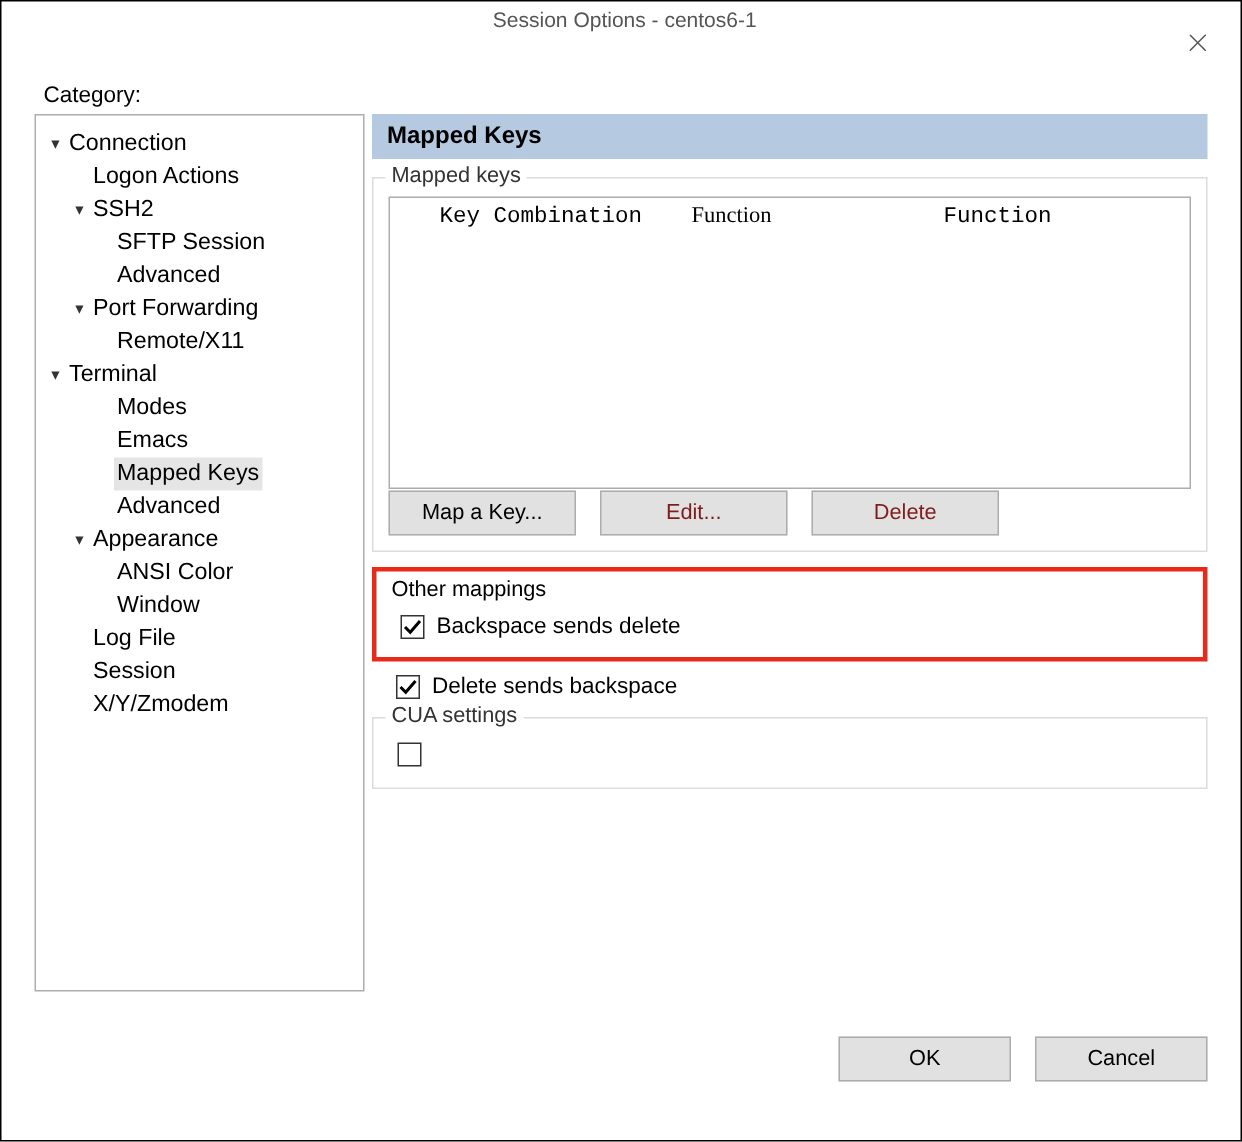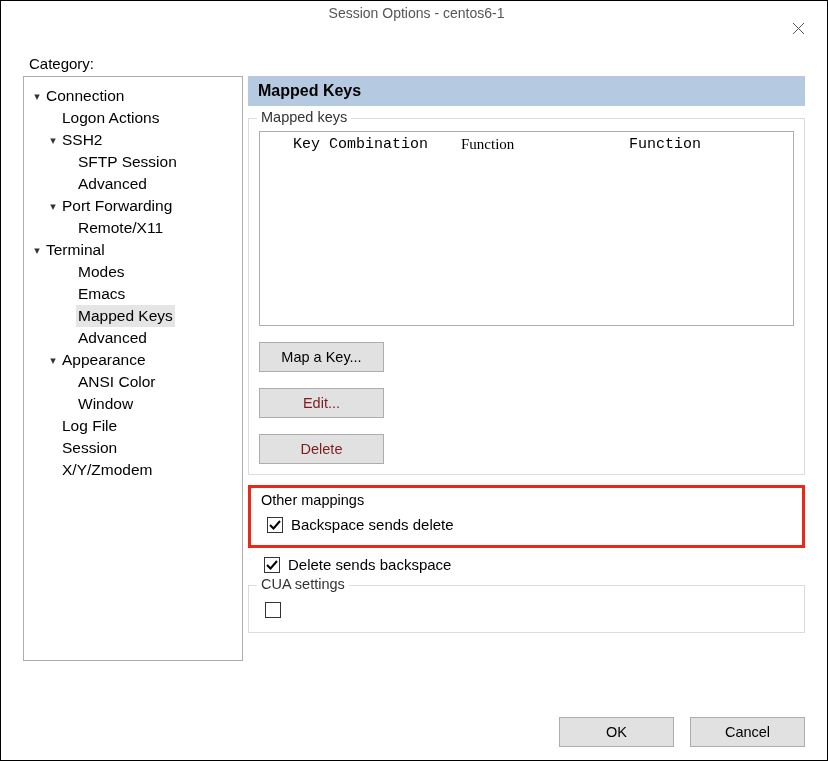--- a/index.html
+++ b/index.html
@@ -122,22 +122,21 @@
   }
   .listheader div{
     white-space:nowrap;
   }
   .col1{ width:168px;}
   .col2{ width:168px;font-family:Liberation Serif, serif;}
   .col3{ flex:1;}
   .btnrow{
     display:flex;
     gap:16px;
-    margin-top:16px;
-    flex-direction:column;
+    margin-top:1px;
   }
   .btn{
     width:125px;
     height:30px;
     border:1px solid #adadad;
     background:#e1e1e1;
     font-size:14.5px;
     display:flex; align-items:center; justify-content:center;
     cursor:default;
   }
@@ -168,21 +167,21 @@
     width:16px; height:16px;
     border:1px solid #333;
     display:inline-flex; align-items:center; justify-content:center;
     background:#fff;
   }
   .chk.checked svg{ display:block;}
   .chk svg{ display:none; width:12px; height:12px; stroke:#000; stroke-width:2; fill:none;}
   
   .footer{
     position:absolute;
-    right:18px; bottom:9px;
+    right:18px; bottom:35px;
     display:flex;
     gap:16px;
   }
   .footer .btn{ width:115px; height:30px;}
 </style>
 </head>
 <body>
 
 <div class="window">
   <div class="win-inner">

